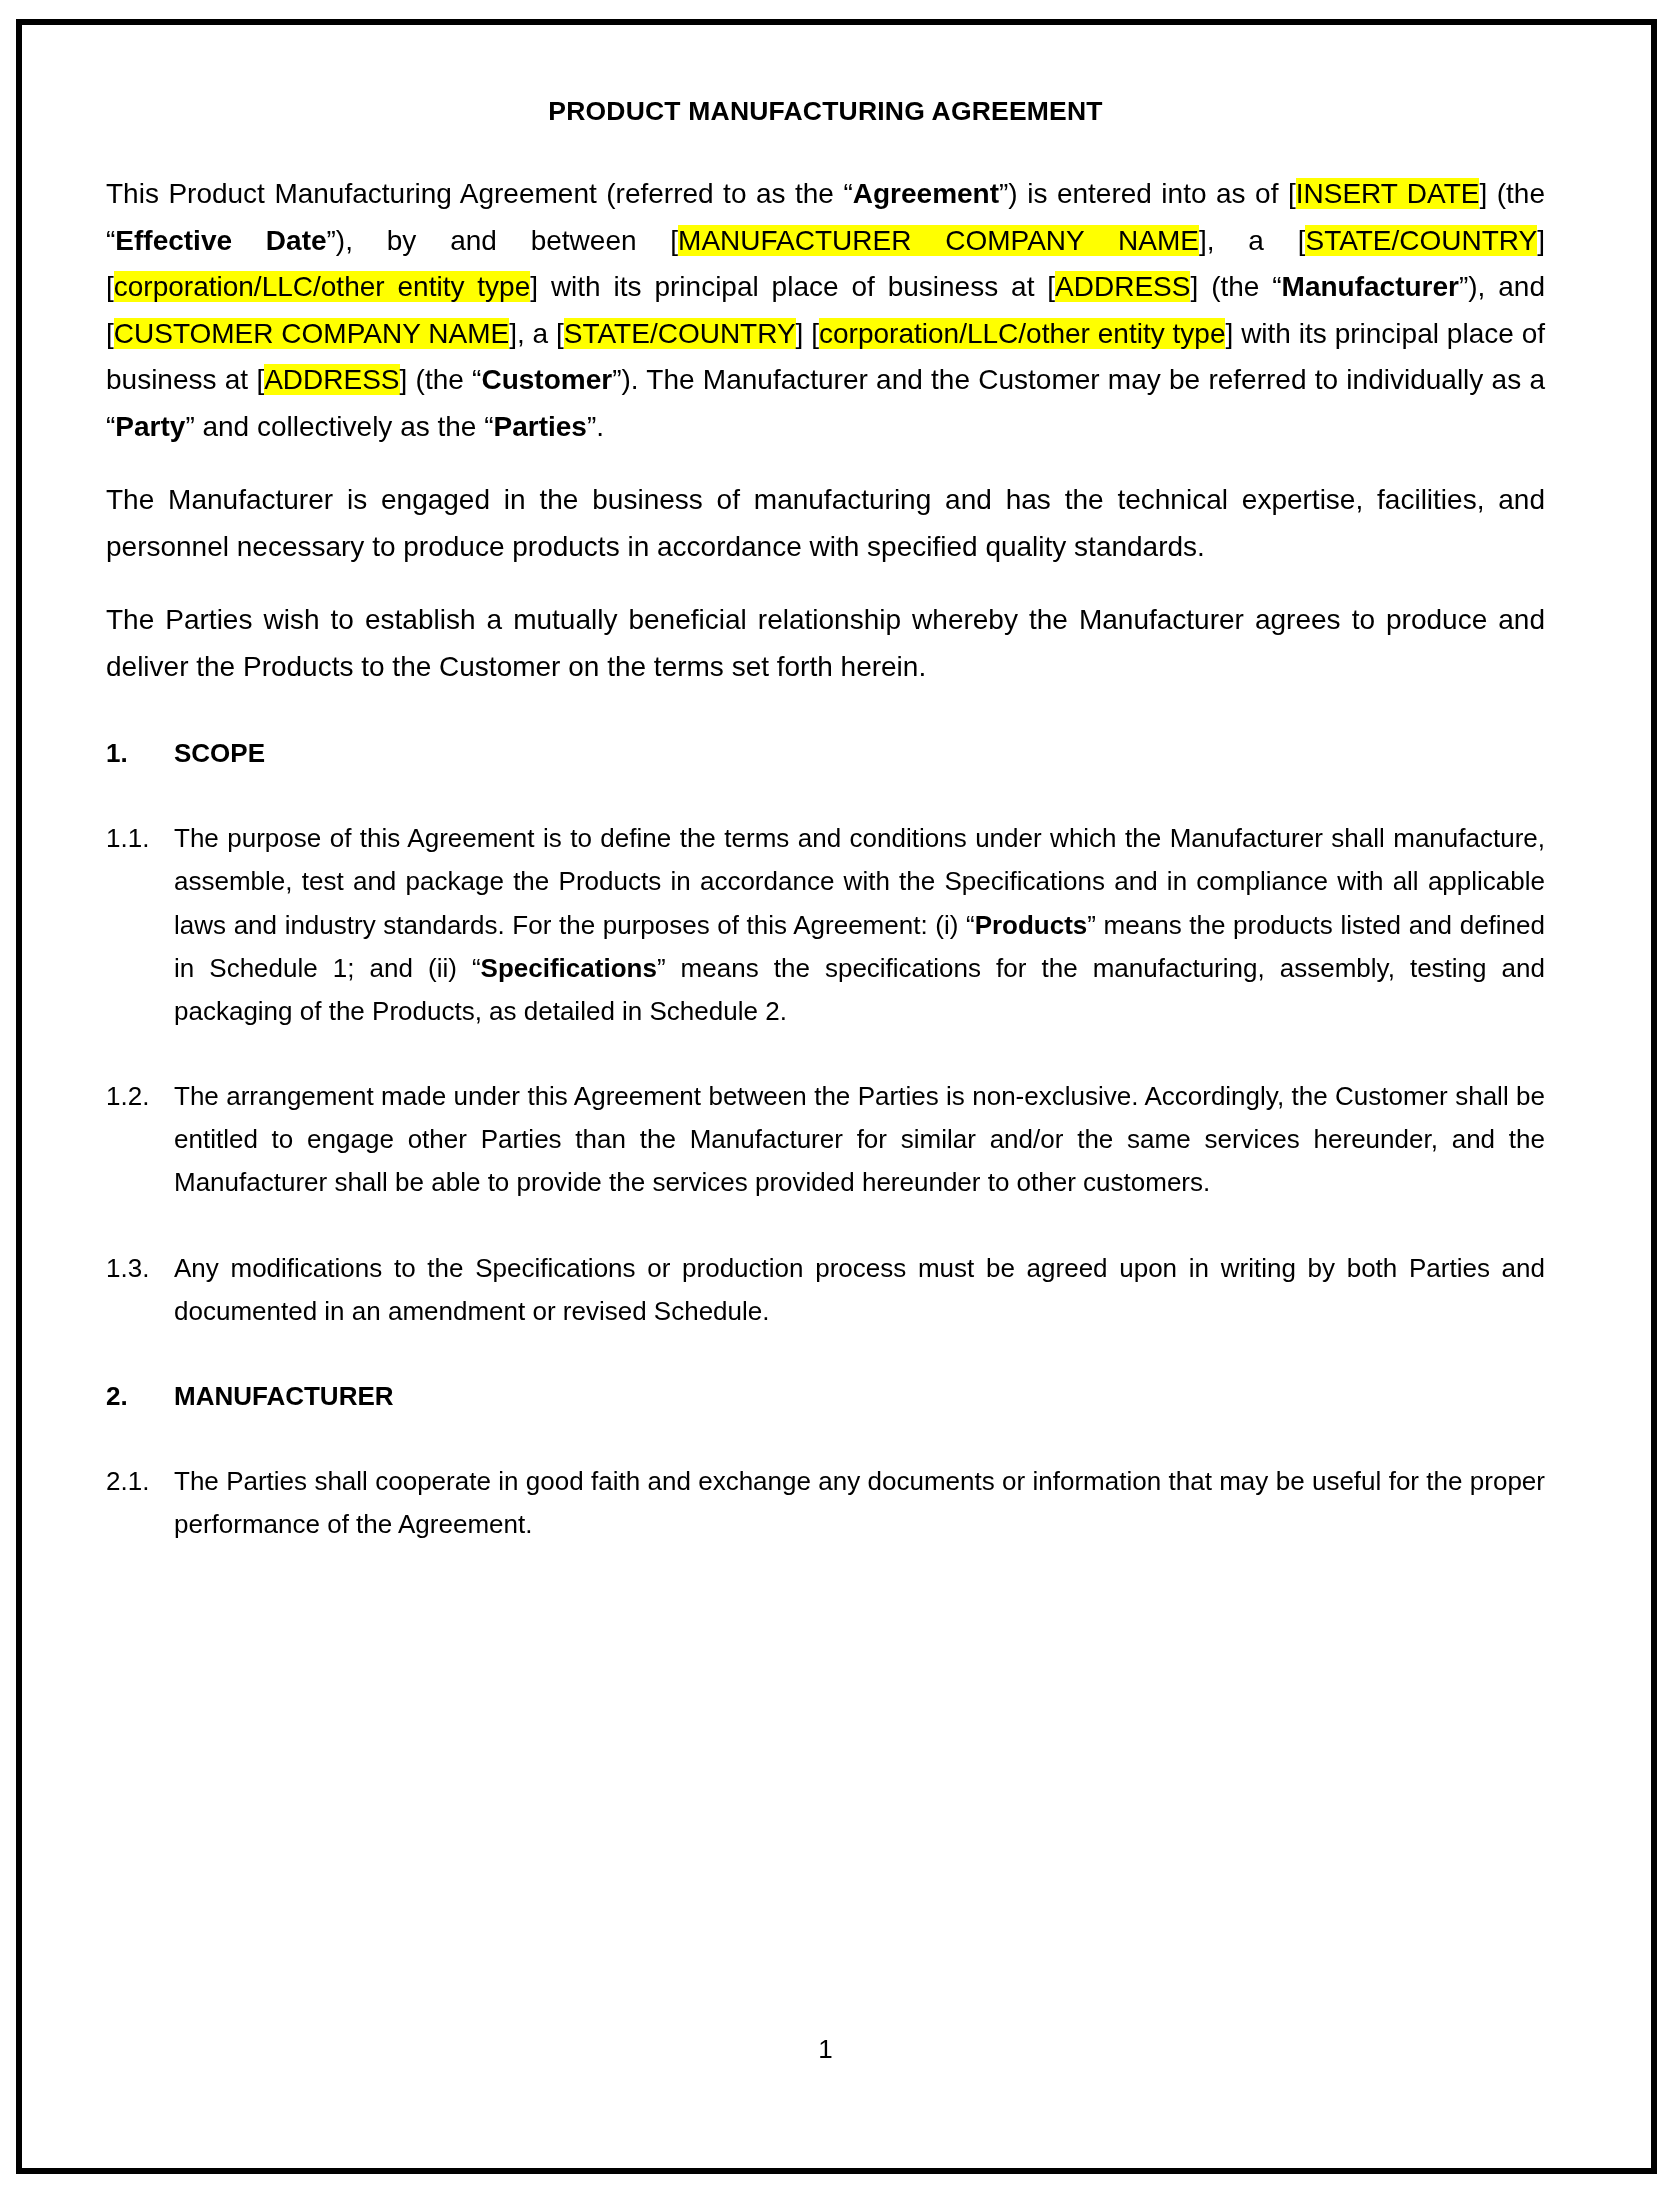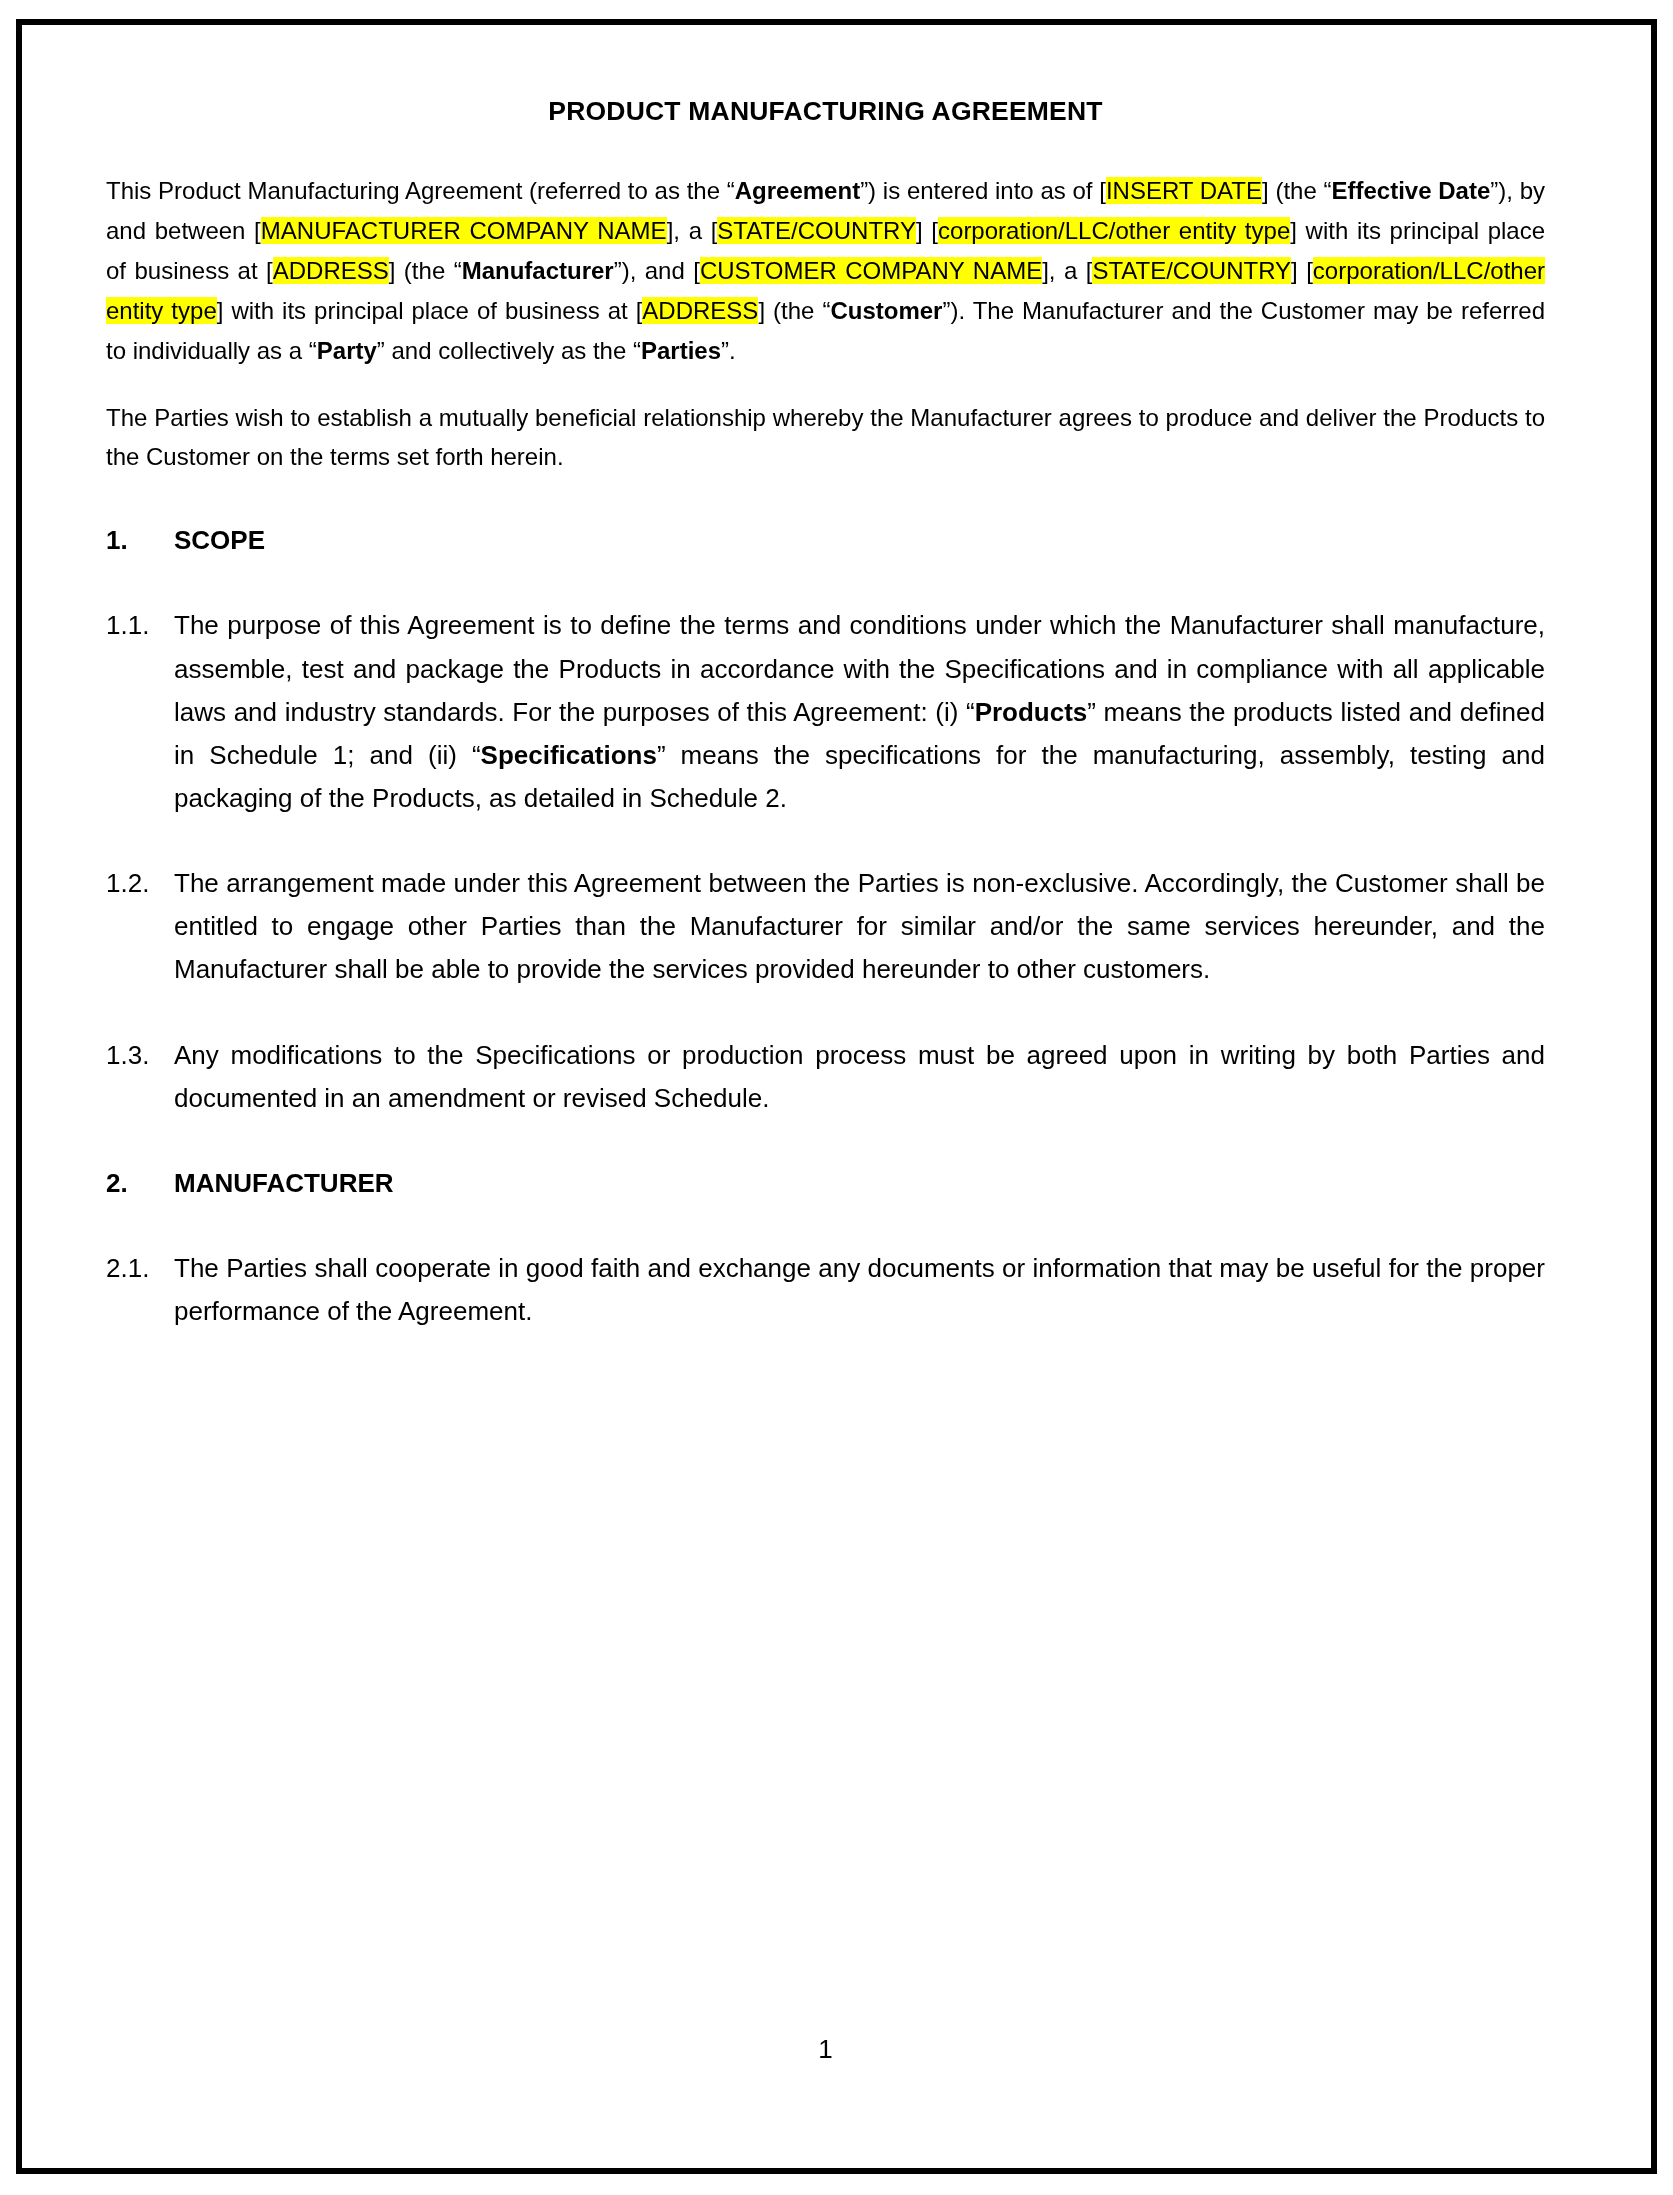--- a/index.html
+++ b/index.html
@@ -50,21 +50,21 @@
     font-size: 26.5px;
     font-weight: bold;
     letter-spacing: 0.2px;
     color: #000000;
     margin: 0 0 43px 0;
     line-height: 1.3;
   }
 
   p.para {
     margin: 0 0 27px 0;
-    font-size: 24px;
+    font-size: 28px;
     line-height: 1.66;
     color: #000000;
     text-align: justify;
     text-justify: inter-word;
     hyphens: none;
   }
 
   
   .section-head {
     display: flex;
@@ -124,20 +124,21 @@
 
 <div class="page-sheet">
   <div class="page-border"></div>
 
   <div class="doc-body">
 
     <div class="doc-title">PRODUCT MANUFACTURING AGREEMENT</div>
 
     <p class="para"><span>This Product Manufacturing Agreement (referred to as the “</span><b>Agreement</b><span>”) is entered into as of [</span><span class="hl">INSERT DATE</span><span>] (the “</span><b>Effective Date</b><span>”), by and between [</span><span class="hl">MANUFACTURER COMPANY NAME</span><span>], a [</span><span class="hl">STATE/COUNTRY</span><span>] [</span><span class="hl">corporation/LLC/other entity type</span><span>] with its principal place of business at [</span><span class="hl">ADDRESS</span><span>] (the “</span><b>Manufacturer</b><span>”), and [</span><span class="hl">CUSTOMER COMPANY NAME</span><span>], a [</span><span class="hl">STATE/COUNTRY</span><span>] [</span><span class="hl">corporation/LLC/other entity type</span><span>] with its principal place of business at [</span><span class="hl">ADDRESS</span><span>] (the “</span><b>Customer</b><span>”). The Manufacturer and the Customer may be referred to individually as a “</span><b>Party</b><span>” and collectively as the “</span><b>Parties</b><span>”.</span></p>
 
+    <p class="para">The Manufacturer is engaged in the business of manufacturing and has the technical expertise, facilities, and personnel necessary to produce products in accordance with specified quality standards.</p>
 
 
     <p class="para">The Parties wish to establish a mutually beneficial relationship whereby the Manufacturer agrees to produce and deliver the Products to the Customer on the terms set forth herein.</p>
 
 
     <div class="section-head">
       <span class="num">1.</span>
       <span class="heading-text">SCOPE</span>
     </div>
 

